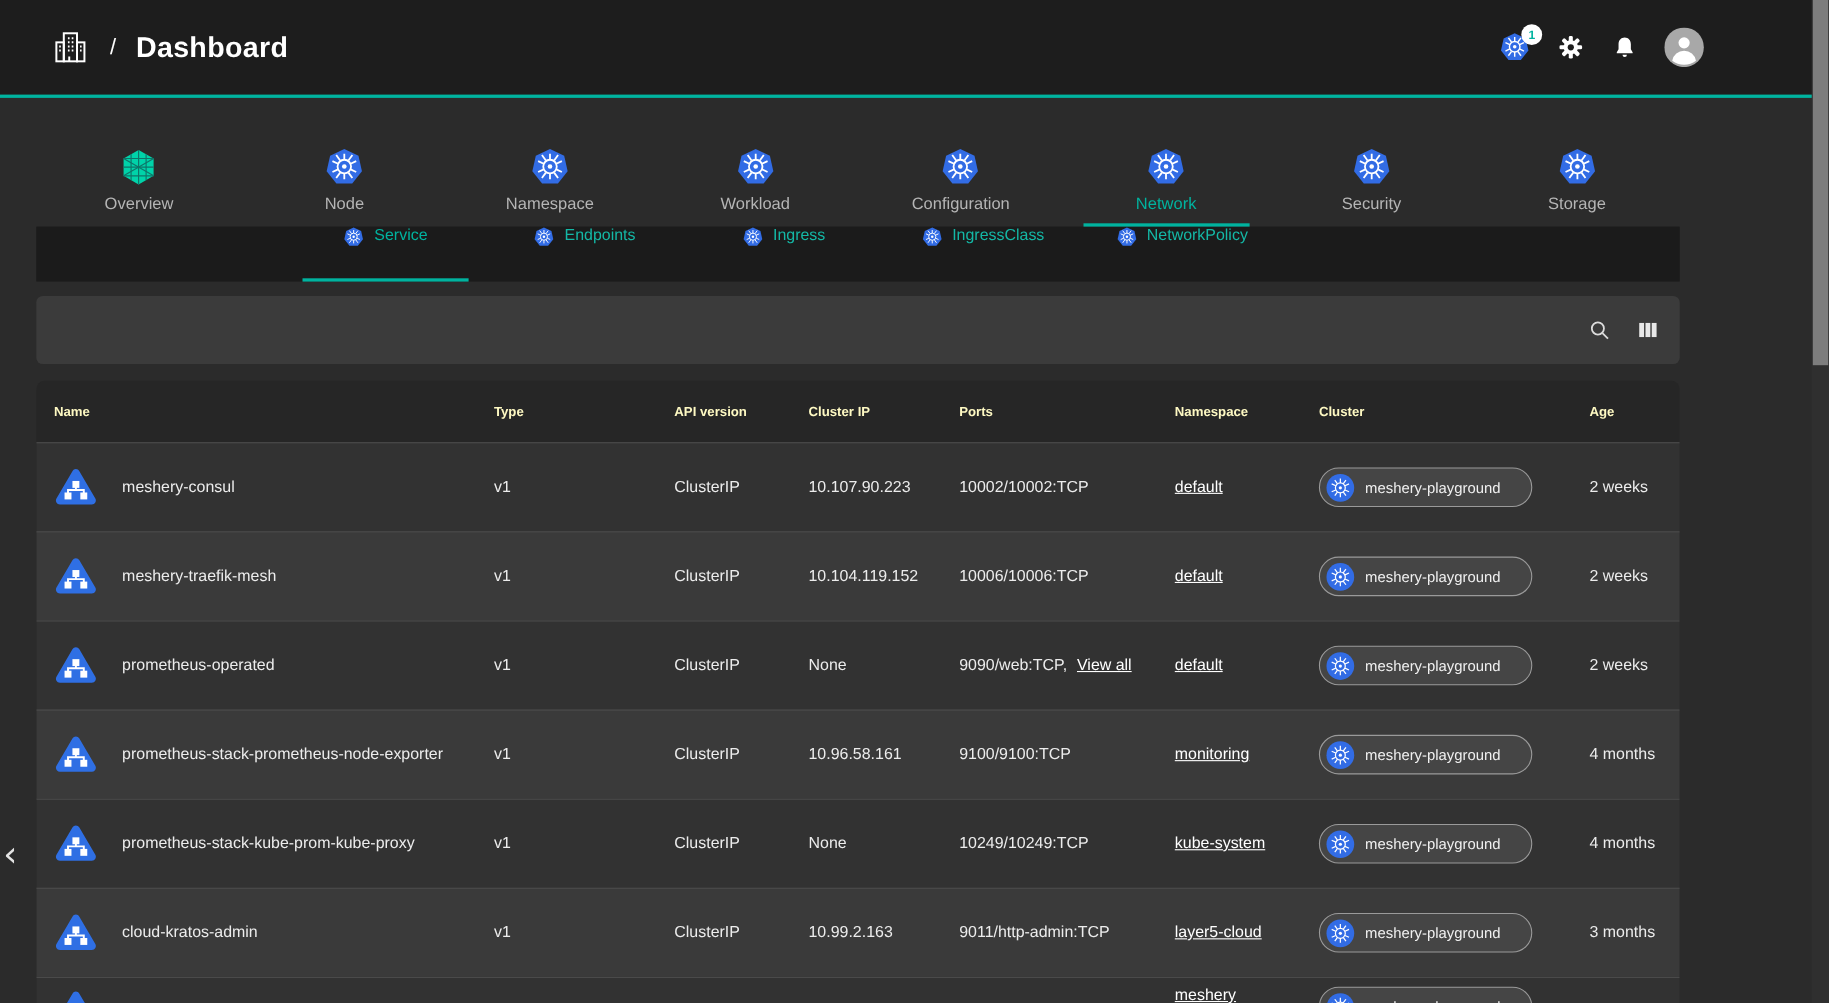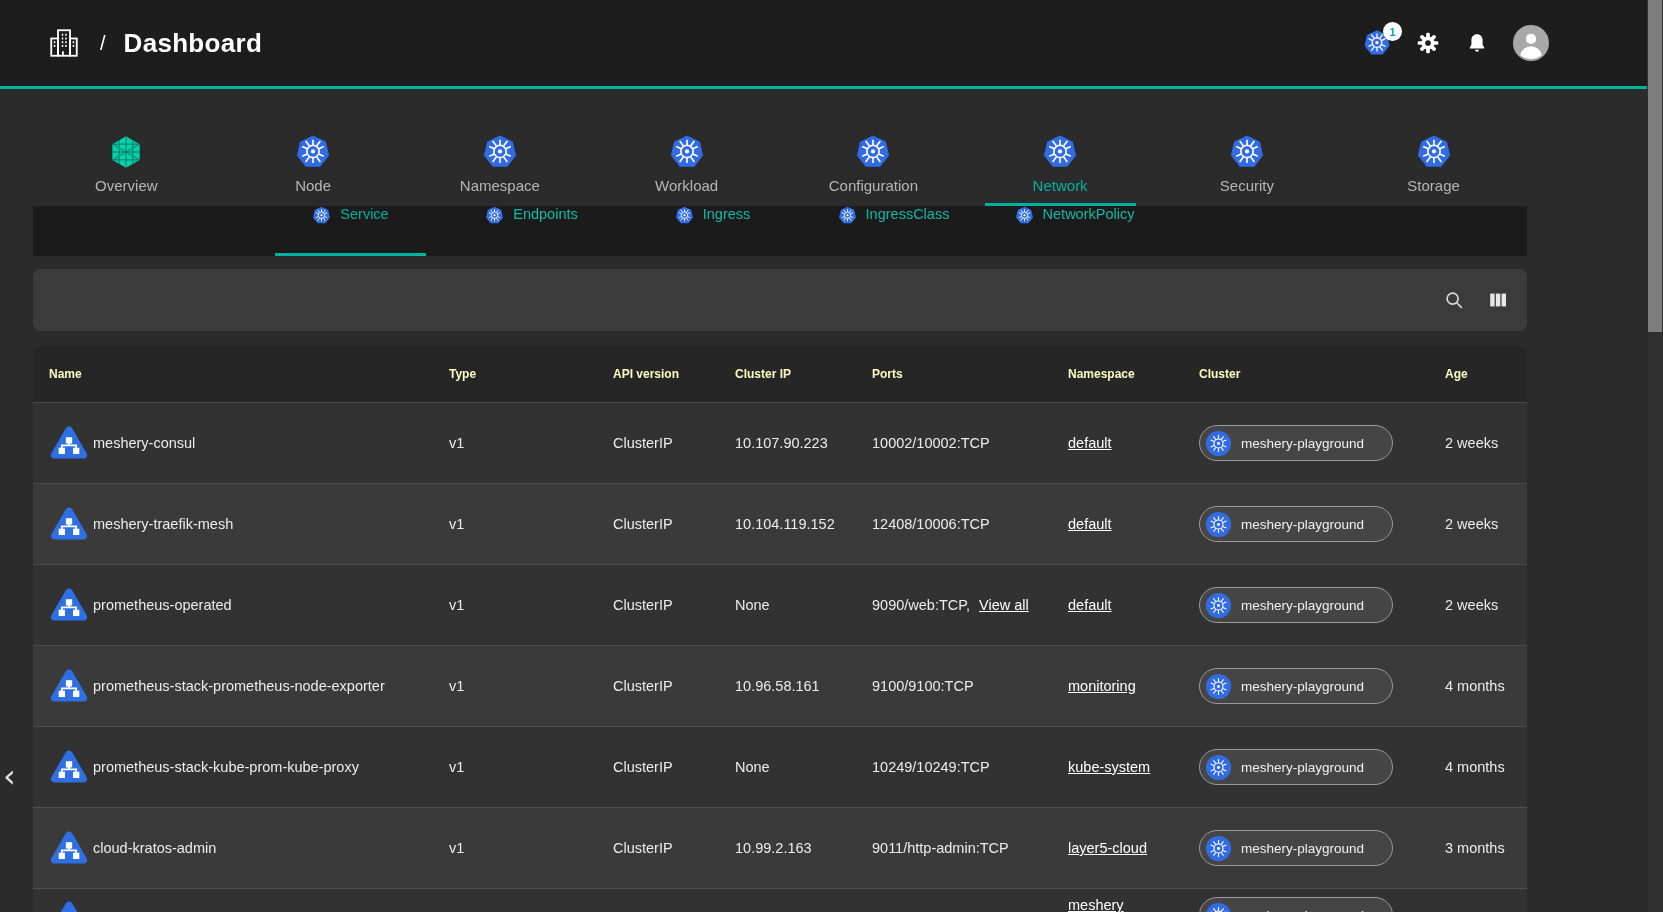--- a/index.html
+++ b/index.html
@@ -62,21 +62,21 @@
   .grid-row { display:grid;
     grid-template-columns:400px 164px 122px 137px 196px 131px 246px 98px; }
   .thead { background:#262626; height:56px; }
   .th { display:flex; align-items:center; padding-left:16px;
         color:#fef9c3; font-weight:bold; font-size:12px; }
   .trow { height:81px; border-top:1px solid #4d4d4d; cursor:pointer; }
   .trow:nth-child(odd) { background:#323232; }
   .trow:nth-child(even) { background:#3a3a3a; }
   .td { display:flex; align-items:center; padding-left:16px;
         color:#ececec; font-size:14.5px; }
-  .c-name { padding-left:14px; gap:2px; }
+  .c-name { padding-left:14px; gap:20px; }
   .svc-icon svg { width:44px; height:42px; display:block; }
   .ns-link, .view-all { color:#fff; text-decoration:underline; cursor:pointer; }
   .view-all { margin-left:9px; white-space:nowrap; }
   .chip { display:flex; align-items:center; gap:9px; width:194px; height:36px;
           border:1px solid #9a9a9a; border-radius:18px; background:#454545;
           padding-left:5px; cursor:pointer; flex:none; }
   .chip svg { width:27px; height:27px; display:block; }
   .chip-label { color:#f0f0f0; font-size:13.5px; }
   .trow.partial .td { align-items:flex-start; padding-top:8px; }
   
@@ -543,21 +543,21 @@
                 </g>
                 <path d="M12 11.8 v1.6 M7.9 15.2 v-1.8 h8.2 v1.8 M12 11.8" stroke="#fff" stroke-width="1" fill="none"></path>
               </svg>
             </span>
       <span>meshery-traefik-mesh</span>
     </div>
     <div class="td">v1</div>
     <div class="td">ClusterIP</div>
     <div class="td">10.104.119.152</div>
     <div class="td">
-      <span>12408/10006:TCP</span>
+      <span>10006/10006:TCP</span>
 
     </div>
     <div class="td">
       <span class="ns-link">default</span>
     </div>
     <div class="td">
       <span class="chip">
         <span>
                 <svg viewBox="0 0 24 24">
                   <circle cx="12" cy="12" r="11.2" fill="#326CE5"></circle>

